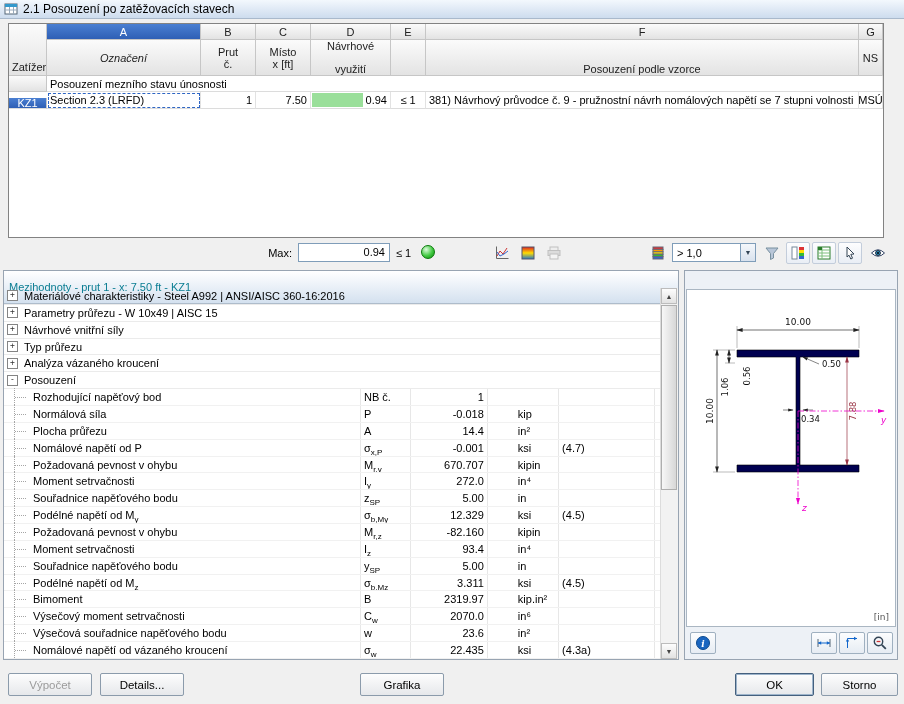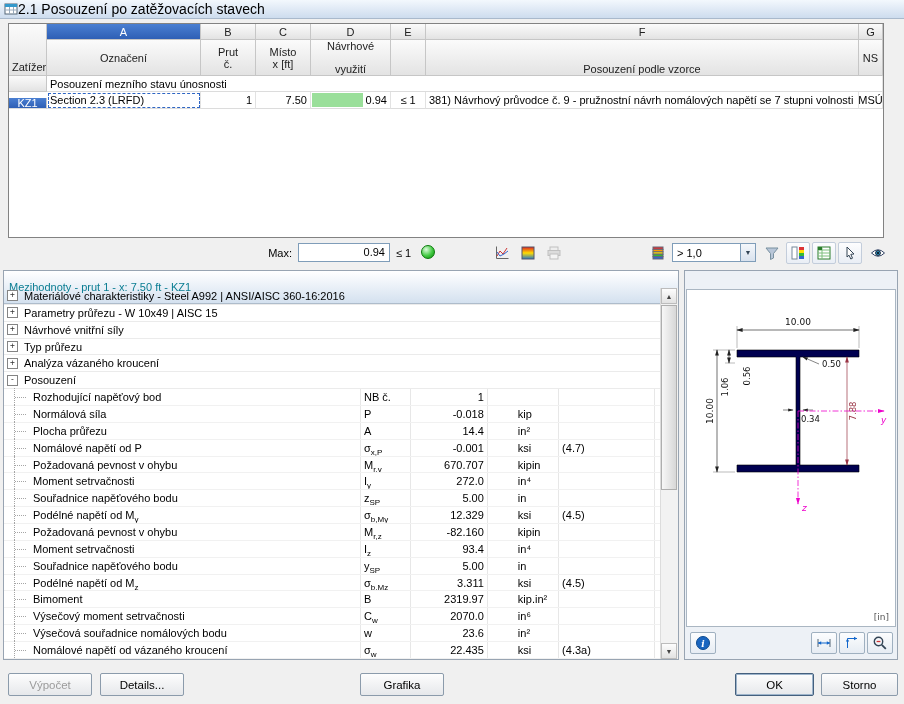--- a/index.html
+++ b/index.html
@@ -2,21 +2,21 @@
 <html><head>
 <meta charset="utf-8">
 <style>
   html,body{margin:0;padding:0;background:#dcdcdc;}
   .window{position:relative;width:904px;height:704px;background:#f0f0f0;
     font-family:"Liberation Sans",sans-serif;font-size:11px;color:#000;overflow:hidden;}
 
   
   .titlebar{position:absolute;left:0;top:0;width:100%;height:19px;box-sizing:border-box;
     background:linear-gradient(#f3f8fd,#cddcee);border-bottom:1px solid #a9b9cc;
-    display:flex;align-items:center;padding-left:4px;font-size:14px;}
+    display:flex;align-items:center;gap:5px;padding-left:4px;font-size:12px;}
 
   
   .results-table{position:absolute;left:8px;top:23px;width:876px;height:215px;box-sizing:border-box;
     display:grid;grid-template-columns:38px 154px 55px 55px 80px 35px 433px 1fr;
     grid-template-rows:16px 36px 16px 17px 1fr;background:#fff;border:1px solid #828282;}
   .hcell{background:linear-gradient(#fbfbfb,#e3e3e3);border-right:1px solid #c6c6c6;
     border-bottom:1px solid #c6c6c6;display:flex;align-items:center;justify-content:center;
     color:#222;overflow:hidden;box-sizing:border-box;}
   .hcell.letter-a{background:linear-gradient(#4a7fd2,#2e5fb5);color:#fff;}
   .rowhdr{align-items:flex-end;justify-content:flex-start;padding:2px 3px;}
@@ -136,21 +136,21 @@
     <div class="hcell" style="grid-area:1/6;">
         <span>E</span>
       </div>
     <div class="hcell" style="grid-area:1/7;">
         <span>F</span>
       </div>
     <div class="hcell" style="grid-area:1/8;">
         <span>G</span>
       </div>
 
-    <div class="hcell" style="grid-area:2/2;">
+    <div class="hcell" style="grid-area:2/2;font-style:italic;">
         <span>Označení</span>
       </div>
     <div class="hcell h2" style="grid-area:2/3;">
       <span>Prut</span>
       <span>č.</span>
     </div>
     <div class="hcell h2" style="grid-area:2/4;">
       <span>Místo</span>
       <span>x [ft]</span>
     </div>
@@ -510,21 +510,21 @@
             <span>C<sub>w</sub></span>
           </div>
           <div class="d-c d-val">2070.0</div>
           <div class="d-c d-unit">in⁶</div>
           <div class="d-c d-ref"></div>
           <div class="d-c d-fill"></div>
         </div>
         <div class="d-row d-item">
           <span class="tree-guide"></span>
           <div class="d-c d-label">
-            <span>Výsečová souřadnice nomálových bodu</span>
+            <span>Výsečová souřadnice napěťového bodu</span>
           </div>
           <div class="d-c d-sym">
             <span>w</span>
           </div>
           <div class="d-c d-val">23.6</div>
           <div class="d-c d-unit">in²</div>
           <div class="d-c d-ref"></div>
           <div class="d-c d-fill"></div>
         </div>
         <div class="d-row d-item">

